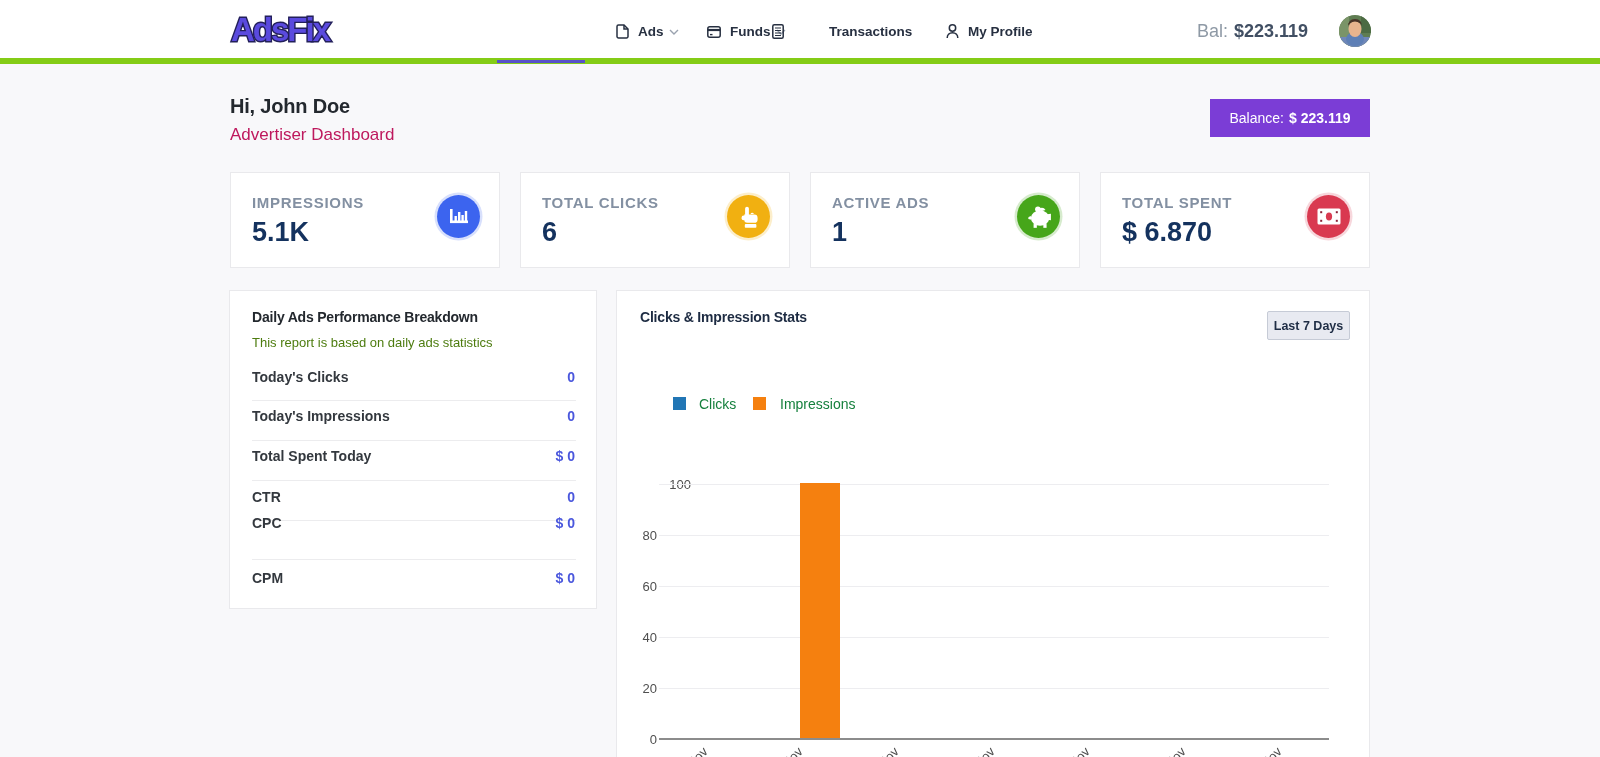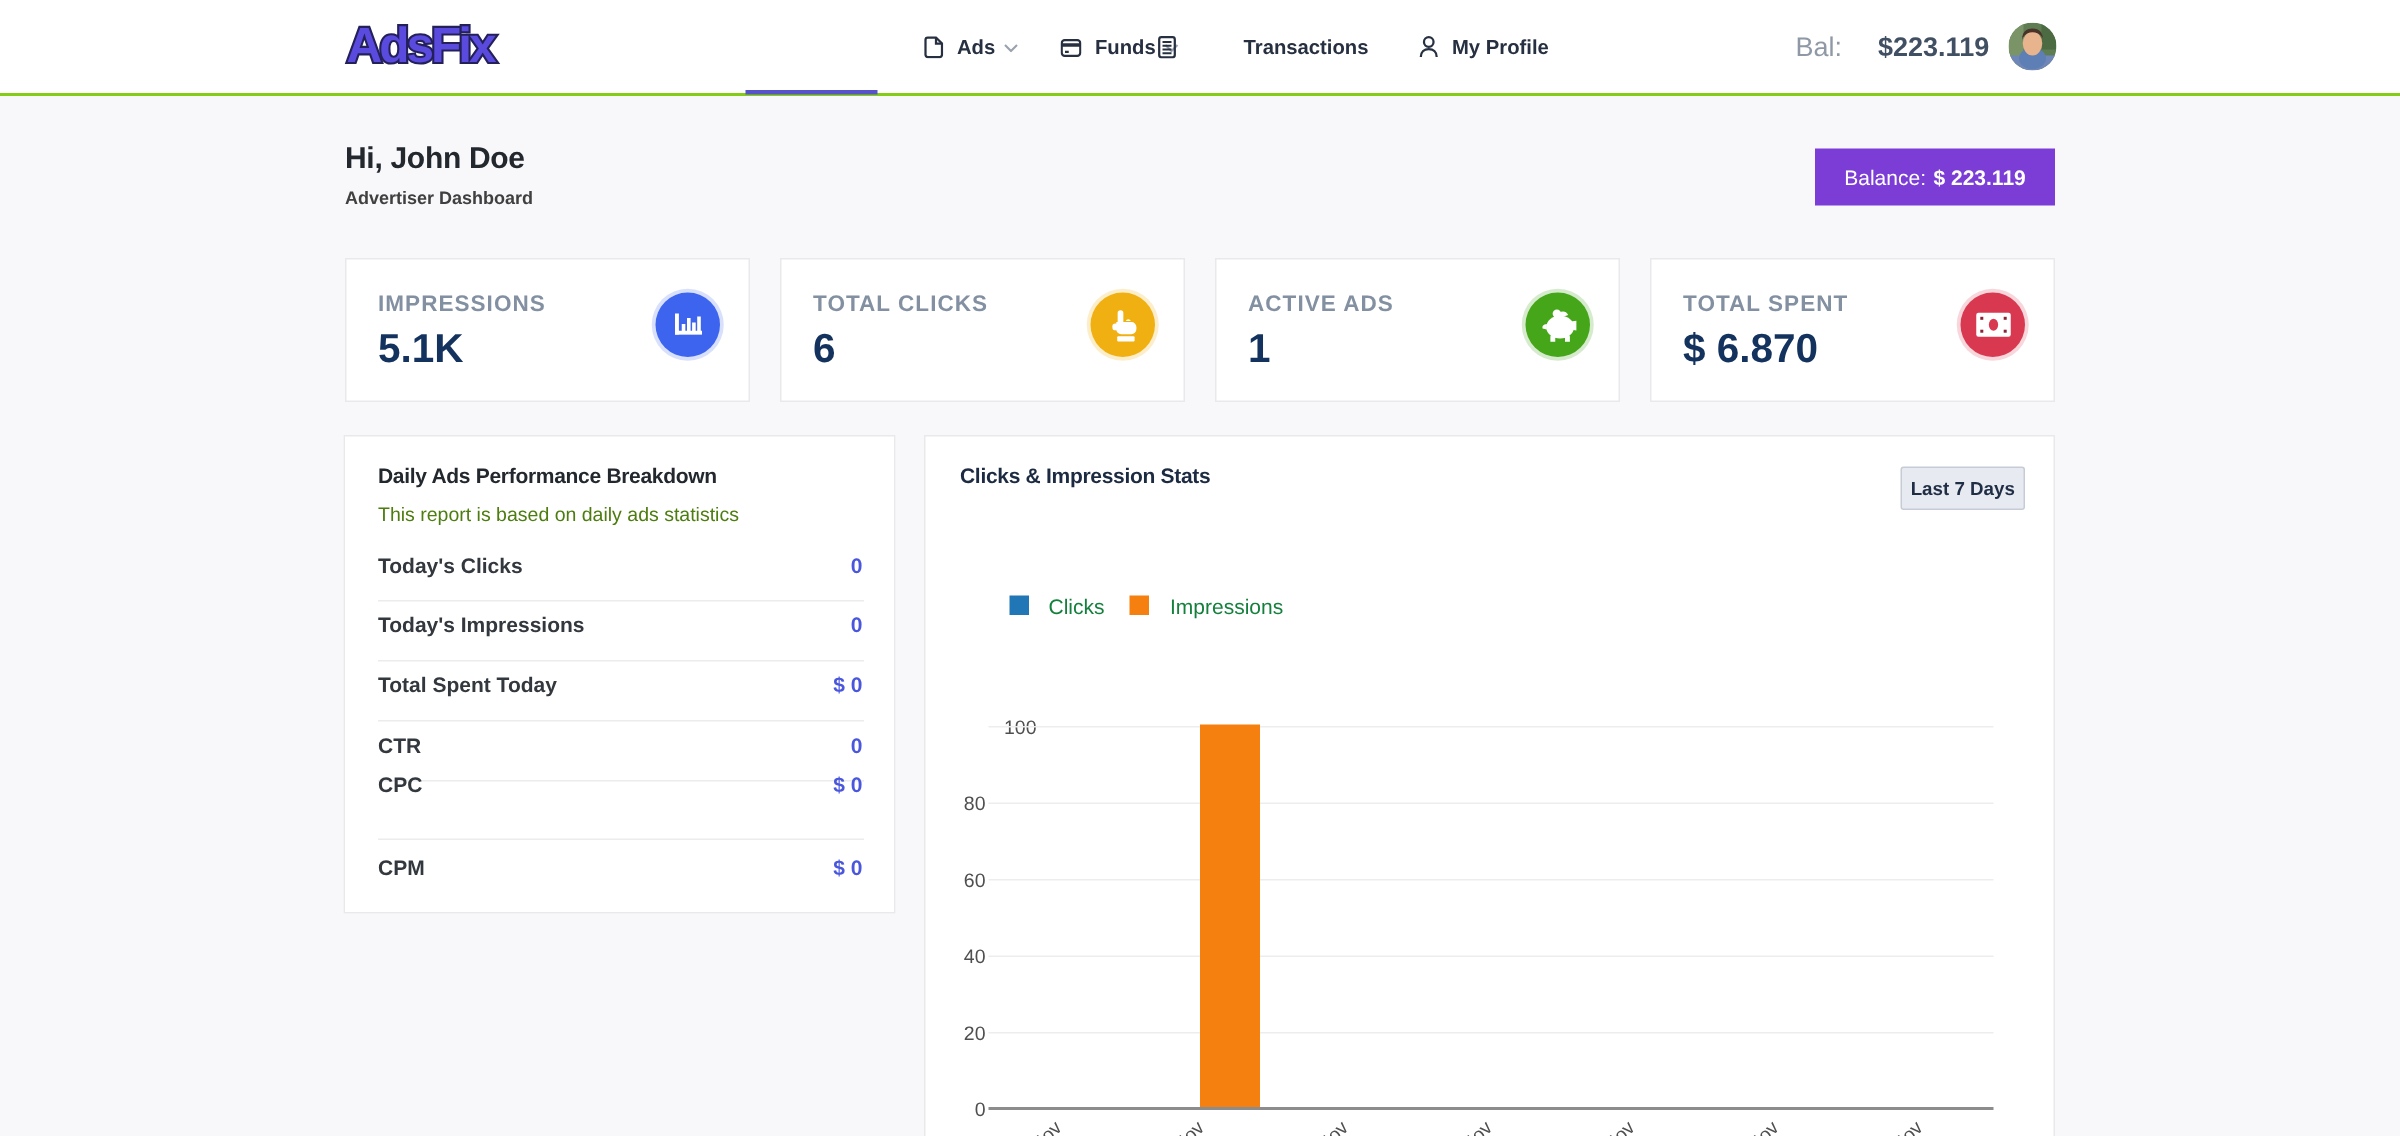--- a/index.html
+++ b/index.html
@@ -1,30 +1,30 @@
 <!DOCTYPE html>
 <html><head>
 <meta charset="utf-8">
 <style>
 * { margin:0; padding:0; box-sizing:border-box; }
 html,body { width:1600px; height:757px; overflow:hidden; font-family:"Liberation Sans", sans-serif; background:#f8f8fa; }
 
-#navbar { position:absolute; top:0; left:0; width:1600px; height:64px; background:#fff; border-bottom:2px solid #84cc16; }
+#navbar { position:absolute; top:0; left:0; width:1600px; height:64px; background:#fff; border-bottom:6px solid #84cc16; }
 #logo { position:absolute; left:228px; top:4px; }
 .navitem { position:absolute; top:0; height:63px; display:flex; align-items:center; gap:9px; font-size:13.5px; font-weight:700; color:#273041; }
 .navitem svg { display:block; }
 .nav-active { color:#5752c8; }
 #nav-underline { position:absolute; left:497px; top:60px; width:88px; height:3px; background:#5752c8; }
 .chev { margin-left:-4px; display:flex; align-items:center; }
 #bal { position:absolute; left:1197px; top:0; height:63px; display:flex; align-items:center; font-size:18px; color:#8e99a5; }
-#bal b { color:#414f63; margin-left:24px; font-weight:700; }
+#bal b { color:#414f63; margin-left:6px; font-weight:700; }
 #avatar { position:absolute; left:1339px; top:15px; width:32px; height:32px; border-radius:50%; overflow:hidden; }
 
 #hi { position:absolute; left:230px; top:95px; font-size:20px; letter-spacing:-0.2px; font-weight:700; color:#23282e; }
-#sub { position:absolute; left:230px; top:125px; font-size:12px; color:#404040;font-weight:bold; }
+#sub { position:absolute; left:230px; top:125px; font-size:17px; color:#be185d; }
 #balbtn { position:absolute; left:1210px; top:99px; width:160px; height:38px; background:#7b3dd6; color:#fff; font-size:14px; display:flex; align-items:center; justify-content:center; }
 #balbtn b { margin-left:5px; }
 
 .card { position:absolute; top:172px; width:270px; height:96px; background:#fff; border:1px solid #e9e9ec; }
 .card .lbl { position:absolute; left:21px; top:21px; font-size:15px; font-weight:700; color:#8390a2; letter-spacing:0.7px; }
 .card .val { position:absolute; left:21px; top:44px; font-size:27px; font-weight:700; color:#14325e; }
 .cicon { position:absolute; right:19px; top:22px; width:43px; height:43px; border-radius:50%; display:flex; align-items:center; justify-content:center; }
 
 #leftpanel { position:absolute; left:229px; top:290px; width:368px; height:319px; background:#fff; border:1px solid #e9e9ec; }
 #lp-title { position:absolute; left:22px; top:18px; font-size:14px; letter-spacing:-0.2px; font-weight:700; color:#23282e; }

